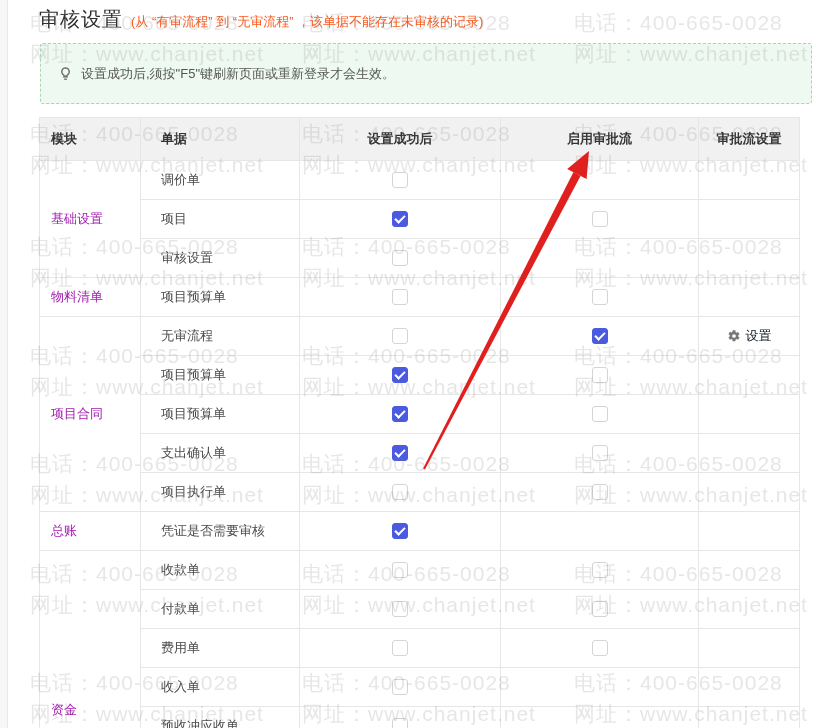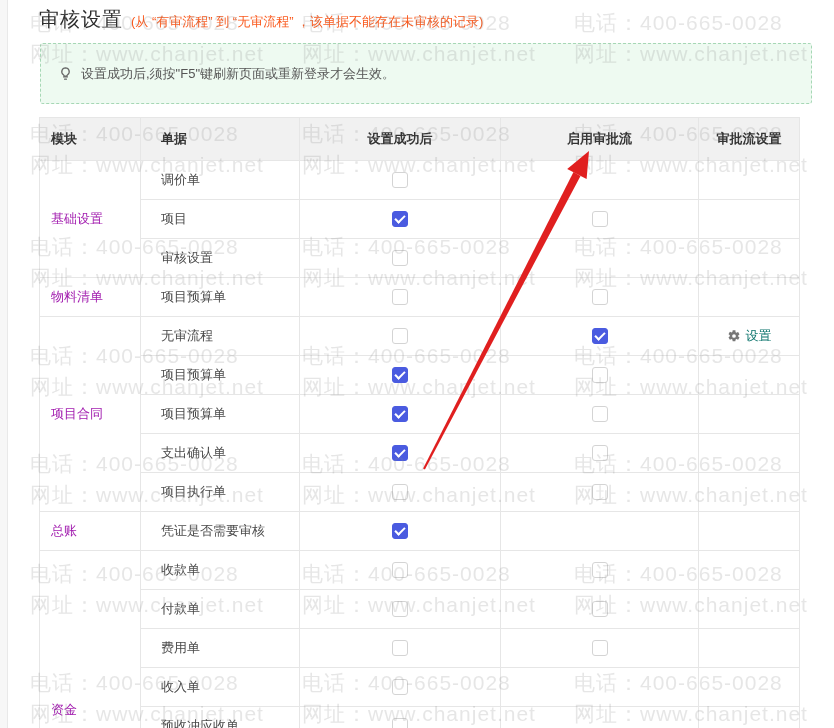--- a/index.html
+++ b/index.html
@@ -32,21 +32,21 @@
   .audit-table tbody tr:nth-child(11) .module-cell{vertical-align:bottom;padding-bottom:26px;}
 
   
   .cb{display:inline-flex;width:16px;height:16px;border-radius:3px;box-sizing:border-box;
     align-items:center;justify-content:center;vertical-align:middle;}
   .cb.un{background:#fff;border:1px solid #d4d4d4;}
   .cb.ck{background:var(--accent,#4a5be0);border:1px solid var(--accent,#4a5be0);}
   .cb.ck::after{content:"";display:block;width:8px;height:4px;border-left:2px solid #fff;
     border-bottom:2px solid #fff;transform:rotate(-45deg);margin-top:-2px;}
 
-  .settings-btn{display:inline-flex;align-items:center;gap:5px;color:#0f766e;cursor:pointer;}
+  .settings-btn{display:inline-flex;align-items:center;gap:5px;color:#0f172a;cursor:pointer;}
   .gear{flex:0 0 auto;}
 
   
   .wm-layer{position:absolute;left:0;top:0;width:100%;height:100%;z-index:40;pointer-events:none;}
   .wm{position:absolute;font-size:21px;color:rgba(140,140,140,0.22);white-space:nowrap;letter-spacing:1px;}
 
   
   .arrow-svg{position:absolute;left:0;top:0;z-index:50;pointer-events:none;}
 </style>
 </head>

